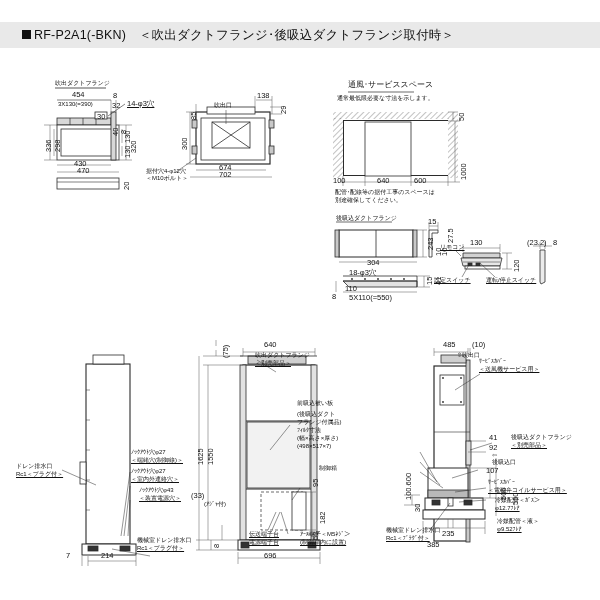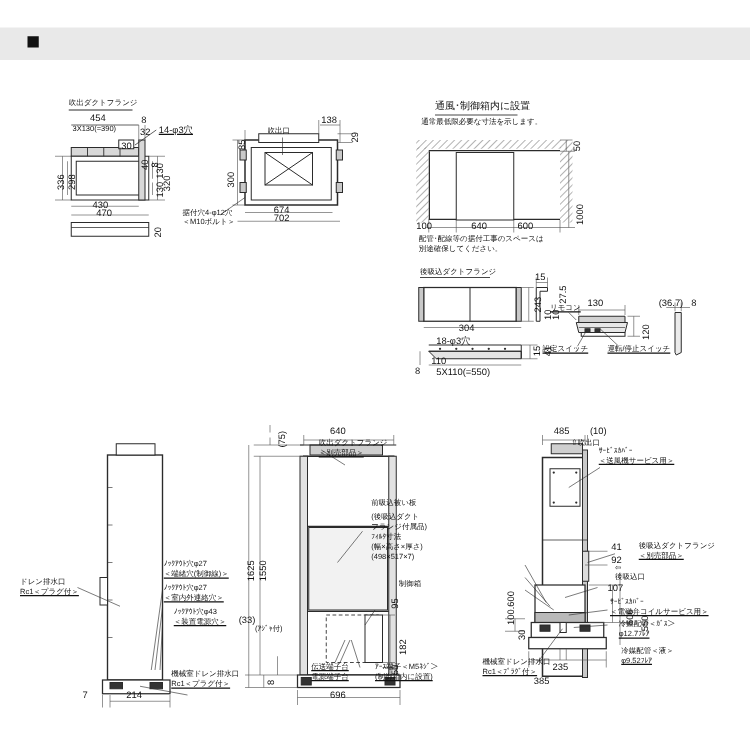--- a/index.html
+++ b/index.html
@@ -18,21 +18,21 @@
   .dim{position:absolute;font-size:7.5px;color:#111;white-space:nowrap;}
   svg{position:absolute;left:0;top:0;overflow:visible;pointer-events:none;}
 </style>
 </head>
 <body>
 
 <div class="page">
 
   <div class="titlebar"></div>
   <div class="title-text">
-    <span class="title-sq"></span>
+    <span class="title-sq"></span><span>RF-P2A1(-BKN)　＜吹出ダクトフランジ･後吸込ダクトフランジ取付時＞</span>
   </div>
 
   <svg width="600" height="600">
     <g stroke="#2b2b2b" fill="none" stroke-width="0.8">
 
       <line x1="55" y1="88" x2="106" y2="88"></line>
 
       <line x1="57" y1="100" x2="111" y2="100" stroke-width="0.6"></line>
 
       <rect x="57" y="118" width="54" height="7" fill="#d8d8d8"></rect>
@@ -354,21 +354,21 @@
   <div class="t t6" style="left:214px;top:102px;">吹出口</div>
   <div class="dim" style="left:257px;top:91px;">138</div>
   <div class="dim t6 rot" style="left:279px;top:114px;">29</div>
   <div class="dim rot" style="left:180px;top:150px;">300</div>
   <div class="dim t6 rot" style="left:189px;top:120px;">85</div>
   <div class="dim" style="left:219px;top:163px;">674</div>
   <div class="dim" style="left:219px;top:170px;">702</div>
   <div class="t t6" style="left:146px;top:168px;">据付穴4-φ12穴</div>
   <div class="t t6" style="left:146px;top:175px;">＜M10ボルト＞</div>
 
-  <div class="t t8" style="left:348px;top:81px;">通風･制御箱内に設置</div>
+  <div class="t t8" style="left:348px;top:81px;">通風･サービススペース</div>
   <div class="t t6" style="left:337px;top:95px;">通常最低限必要な寸法を示します。</div>
   <div class="dim t6 rot" style="left:457px;top:121px;">50</div>
   <div class="dim" style="left:333px;top:176px;">100</div>
   <div class="dim" style="left:377px;top:176px;">640</div>
   <div class="dim" style="left:414px;top:176px;">600</div>
   <div class="dim t6 rot" style="left:459px;top:180px;">1000</div>
   <div class="t t6" style="left:335px;top:189px;">配管･配線等の据付工事のスペースは</div>
   <div class="t t6" style="left:335px;top:197px;">別途確保してください。</div>
 
   <div class="t t6" style="left:336px;top:215px;">後吸込ダクトフランジ</div>
@@ -380,21 +380,21 @@
   <div class="dim t6 rot" style="left:446px;top:243px;">27.5</div>
   <div class="dim t6" style="left:349px;top:268px;">18-φ3穴</div>
   <div class="dim t6" style="left:349px;top:293px;">5X110(=550)</div>
   <div class="dim t6" style="left:345px;top:284px;">110</div>
   <div class="dim t6" style="left:332px;top:292px;">8</div>
   <div class="dim t6 rot" style="left:425px;top:285px;">15</div>
   <div class="dim t6 rot" style="left:434px;top:285px;">41</div>
 
   <div class="dim" style="left:470px;top:238px;">130</div>
   <div class="dim t6 rot" style="left:512px;top:272px;">120</div>
-  <div class="dim t6" style="left:527px;top:238px;">(36.7)</div>
+  <div class="dim t6" style="left:527px;top:238px;">(23.2)</div>
   <div class="dim t6" style="left:553px;top:238px;">8</div>
   <div class="t t6 u" style="left:440px;top:244px;">リモコン</div>
   <div class="t t6 u" style="left:434px;top:277px;">設定スイッチ</div>
   <div class="t t6 u" style="left:486px;top:277px;">運転/停止スイッチ</div>
 
   <div class="t t6" style="left:16px;top:463px;">ドレン排水口</div>
   <div class="t t6 u" style="left:16px;top:471px;">Rc1＜プラグ付＞</div>
   <div class="t t6" style="left:131px;top:449px;">ﾉｯｸｱｳﾄ穴φ27</div>
   <div class="t t6 u" style="left:131px;top:457px;">＜端緒穴(制御線)＞</div>
   <div class="t t6" style="left:131px;top:468px;">ﾉｯｸｱｳﾄ穴φ27</div>

